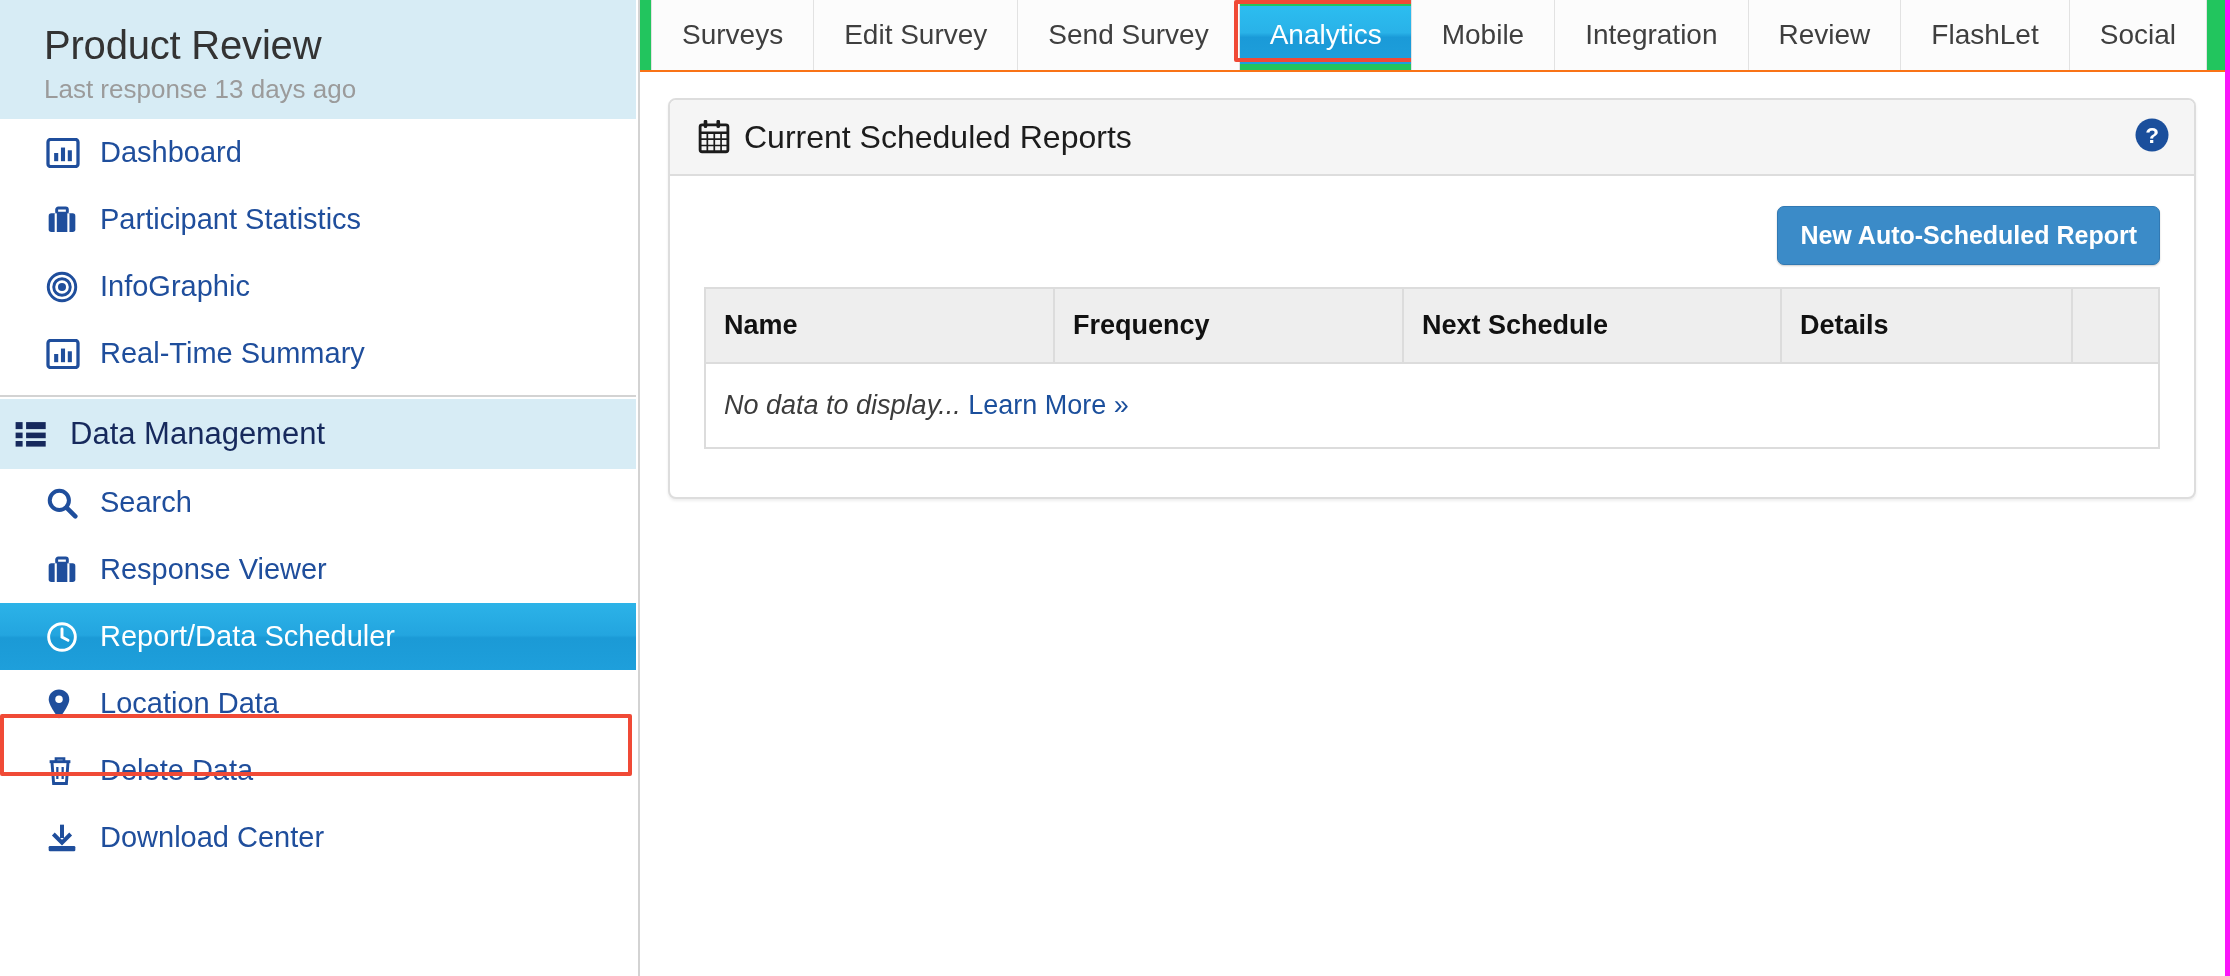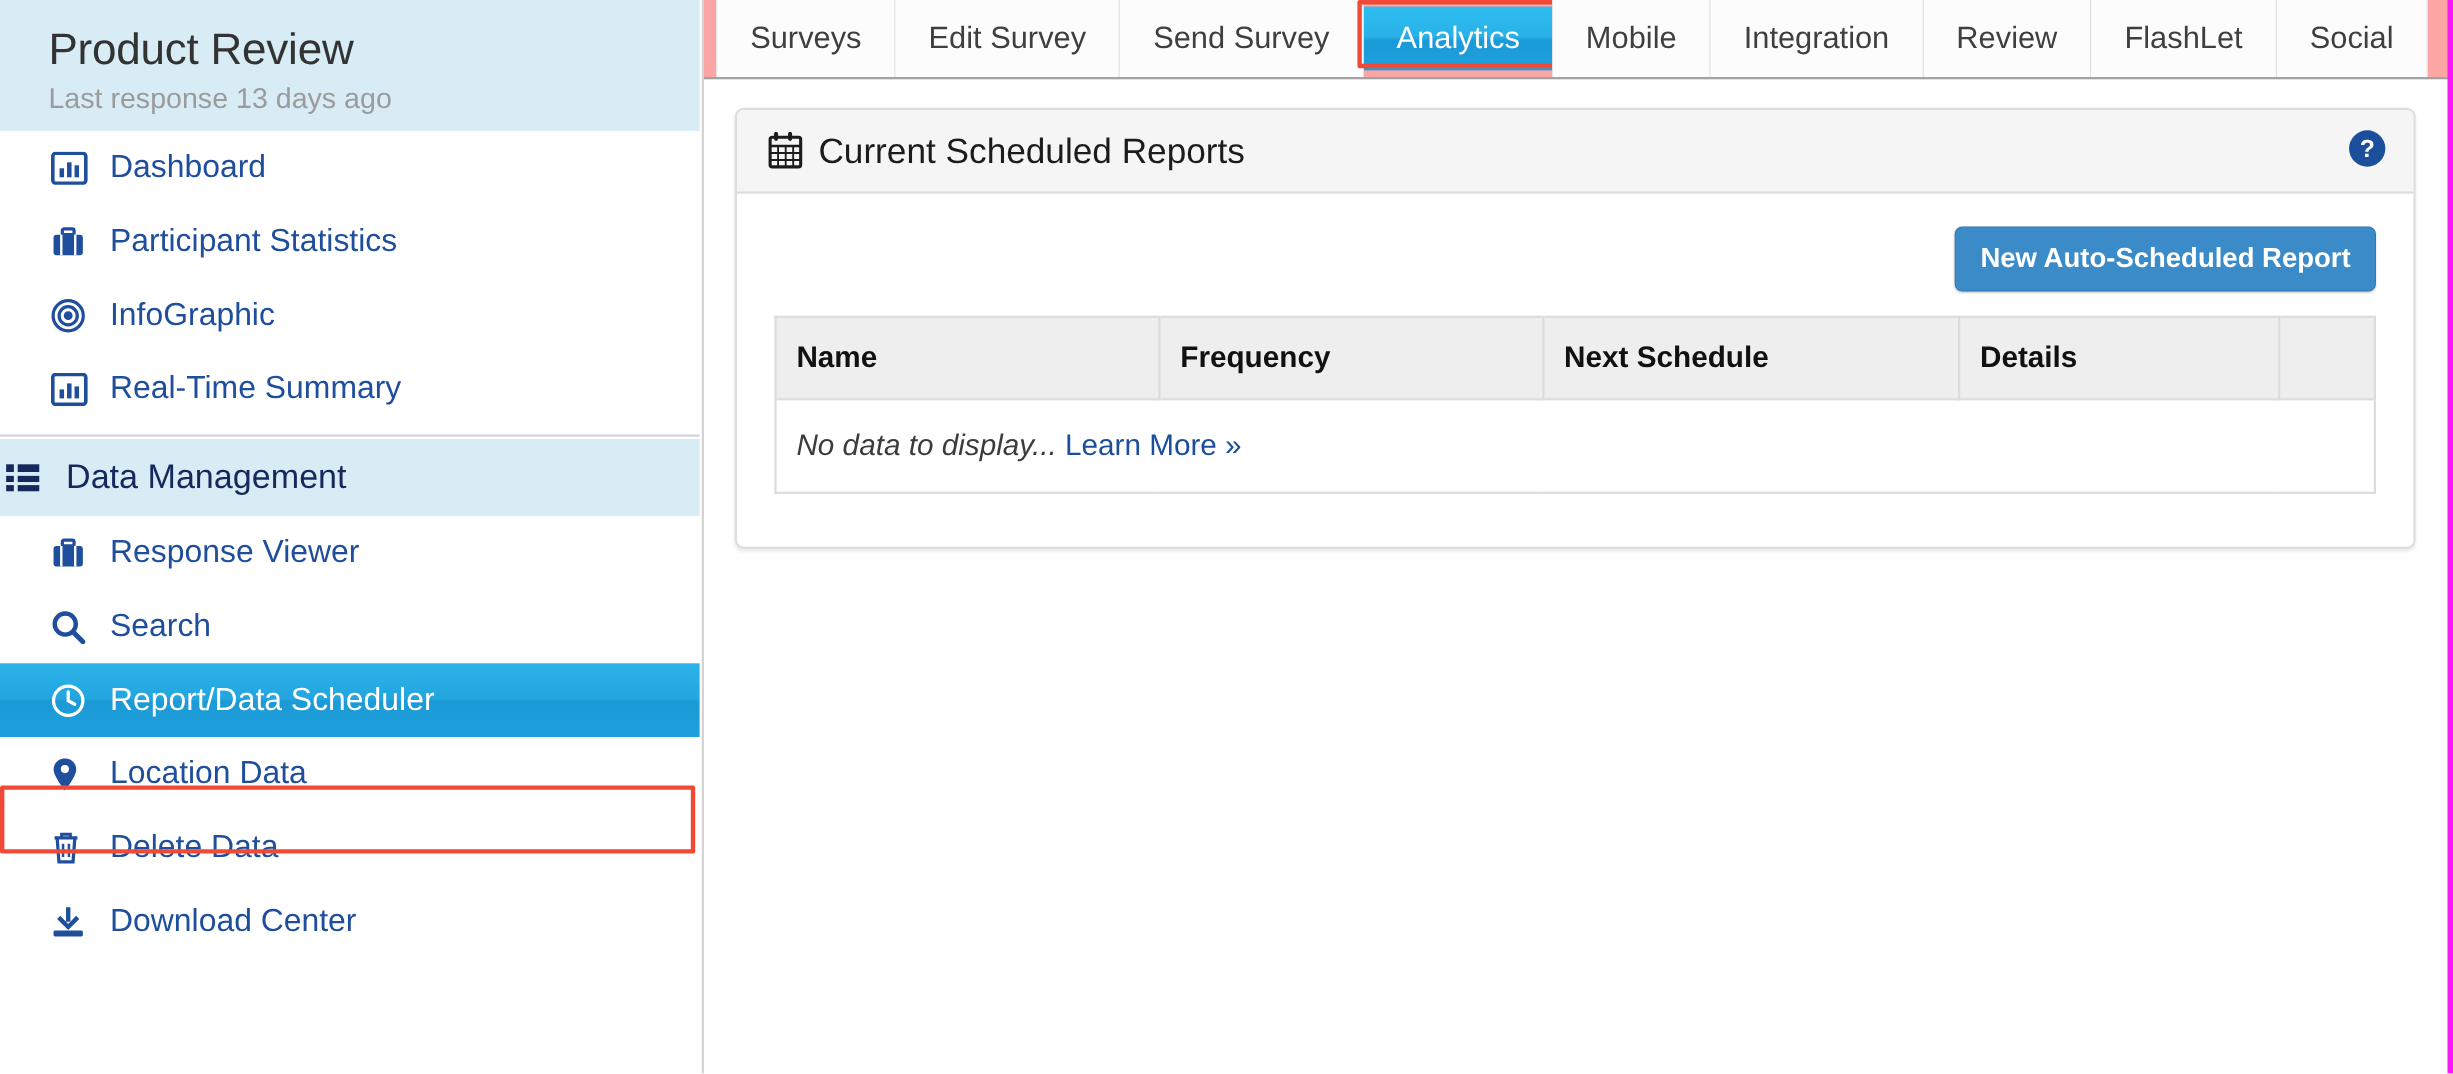--- a/index.html
+++ b/index.html
@@ -63,21 +63,21 @@
     background: #d3d3d3;
     margin: 8px 0 0 0;
     width: 636px;
   }
   .section-head {
     background: #d7ecf5;
     width: 636px;
     height: 70px;
     display: flex;
     align-items: center;
-    padding-left: 4px;
+    padding-left: 14px;
     font-size: 31px;
     color: #16295c;
     margin-top: 2px;
   }
   .section-head .ico { width: 44px; margin-right: 12px; flex: 0 0 44px; display:flex; align-items:center;}
 
   .nav-item.active {
     background: linear-gradient(to bottom, #2cb3e8 0%, #23a5df 48%, #1b9ad6 52%, #1e9fdb 100%);
     color: #ffffff;
     width: 636px;
@@ -93,22 +93,22 @@
   .main {
     flex: 1 1 auto;
     position: relative;
     background: #ffffff;
     height: 976px;
   }
   .tabbar {
     height: 72px;
     display: flex;
     align-items: stretch;
-    border-bottom: 2px solid #a3a3a3;
-    background: #fca5a5;
+    border-bottom: 2px solid #f97316;
+    background: #22c55e;
     padding-left: 12px;
   }
   .tab {
     display: flex;
     align-items: center;
     justify-content: center;
     padding: 0 30px;
     font-size: 28px;
     color: #3f3f3f;
     border-left: 1px solid #e2e2e2;
@@ -266,38 +266,38 @@
           </svg>
       </span>
       <span>Data Management</span>
     </div>
 
     <ul class="nav-list">
 
 
       <li class="nav-item">
         <span class="ico">
+          <svg width="32" height="32" viewBox="0 0 24 24">
+              <circle cx="10" cy="10" r="7.2" fill="none" stroke="#1f4e9c" stroke-width="3"></circle>
+              <path d="M15.4 15.4 L22 22" stroke="#1f4e9c" stroke-width="3.4" stroke-linecap="round"></path>
+            </svg>
+        </span>
+        <span class="lbl">Search</span>
+      </li>
+
+      <li class="nav-item">
+        <span class="ico">
           <svg width="32" height="30" viewBox="0 0 24 22">
               <rect x="8" y="2" width="8" height="4" rx="1.2" fill="none" stroke="#1f4e9c" stroke-width="2.2"></rect>
               <rect x="2" y="6" width="20" height="14" rx="2" fill="#1f4e9c"></rect>
               <rect x="6.5" y="6" width="1.6" height="14" fill="#ffffff"></rect>
               <rect x="16" y="6" width="1.6" height="14" fill="#ffffff"></rect>
             </svg>
         </span>
         <span class="lbl">Response Viewer</span>
-      </li>
-
-      <li class="nav-item">
-        <span class="ico">
-          <svg width="32" height="32" viewBox="0 0 24 24">
-              <circle cx="10" cy="10" r="7.2" fill="none" stroke="#1f4e9c" stroke-width="3"></circle>
-              <path d="M15.4 15.4 L22 22" stroke="#1f4e9c" stroke-width="3.4" stroke-linecap="round"></path>
-            </svg>
-        </span>
-        <span class="lbl">Search</span>
       </li>
 
       <li class="nav-item active">
         <span class="ico">
           <svg width="32" height="32" viewBox="0 0 24 24">
               <circle cx="12" cy="12" r="10" fill="none" stroke="#ffffff" stroke-width="2.2"></circle>
               <path d="M12 6 L12 12 L16.5 14.4" stroke="#ffffff" stroke-width="2.2" fill="none" stroke-linecap="round"></path>
             </svg>
         </span>
         <span class="lbl">Report/Data Scheduler</span>

